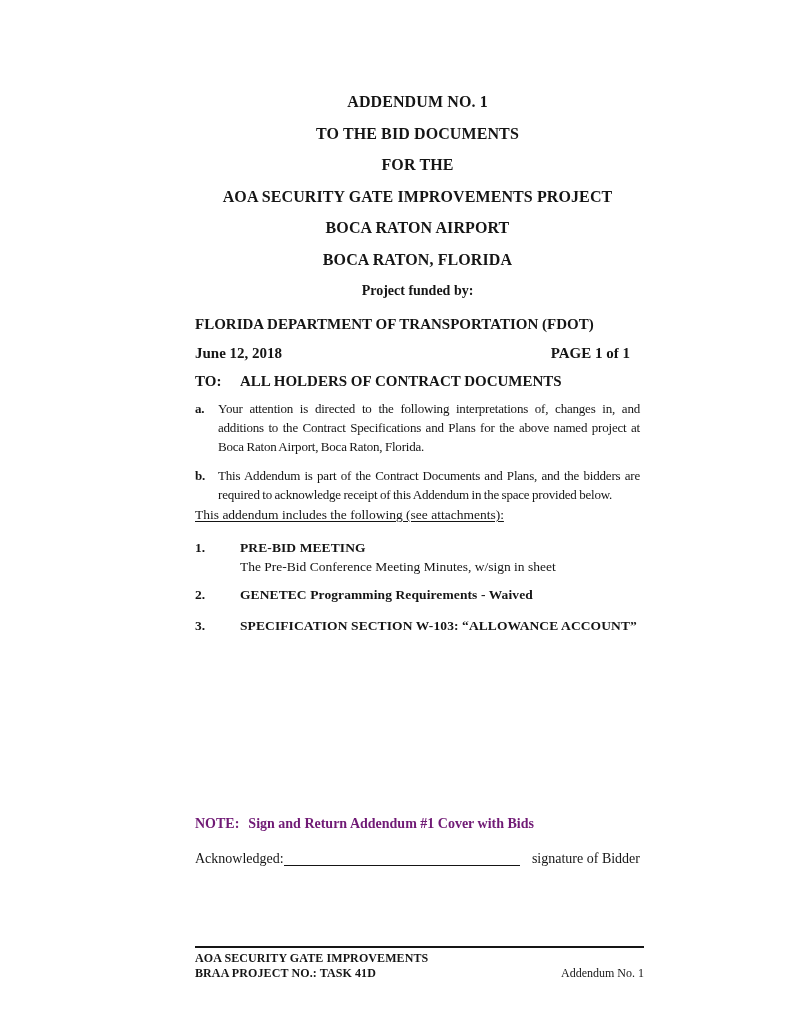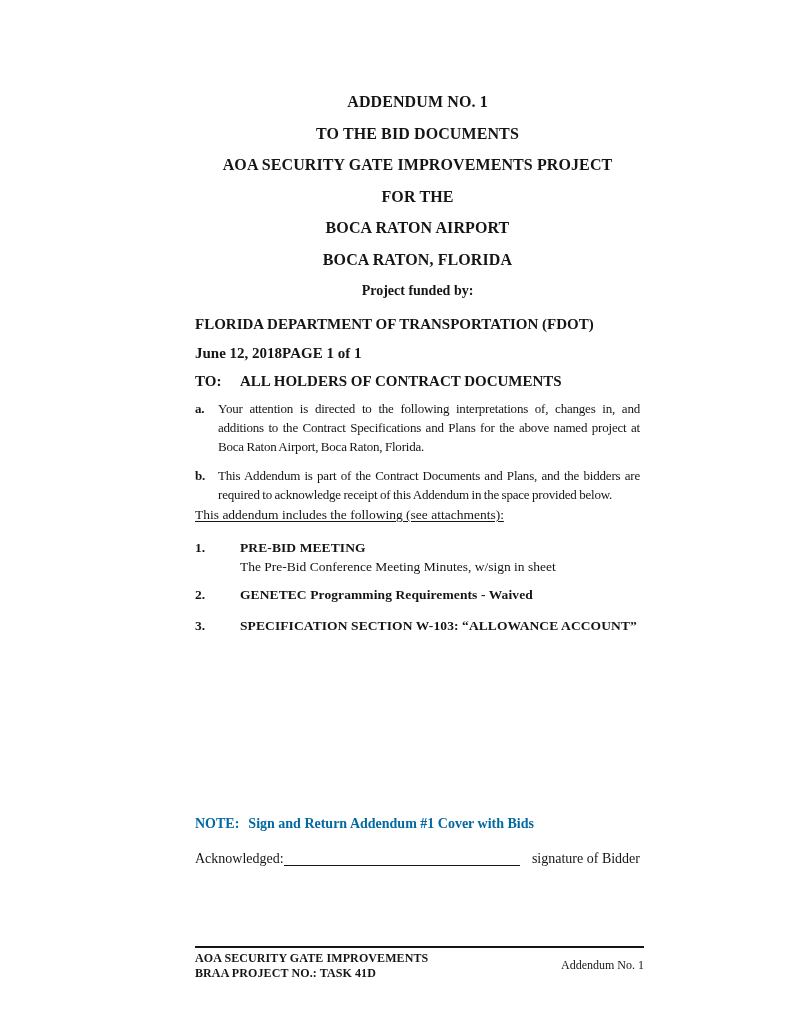--- a/index.html
+++ b/index.html
@@ -24,21 +24,21 @@
   }
   .funded-label {
     text-align: center; font-weight: bold;
     font-size: 14px; line-height: 28px; margin-top: 2px;
   }
   .funded-value {
     text-align: left; font-weight: bold;
     font-size: 15px; line-height: 30px; margin-top: 4px;
   }
   .date-row {
-    display: flex; 
+    display: flex; justify-content: space-between;
     font-weight: bold; font-size: 15px; line-height: 29px;
   }
   .date-row .page-indicator { padding-right: 10px; }
   .to-row { display: flex; font-weight: bold; font-size: 15px; line-height: 27px; }
   .to-row .to-label { width: 45px; flex: none; }
 
   .para {
     display: flex; font-size: 13px; line-height: 19px;
     letter-spacing: -0.2px; word-spacing: -0.5px;
   }
@@ -70,37 +70,37 @@
   .fill { flex: 1; border-bottom: 1.5px solid #151515; margin-bottom: 3px; }
   .fill-fixed { width: 317px; flex: none; border-bottom: 1.5px solid #151515; margin-bottom: 3px; }
   .sig-hint { flex: none; margin-left: 12px; }
   .date-label { flex: none; margin-left: 8px; }
 
   .end-line { margin-top: 4px; text-align: center; font-weight: bold; font-size: 15px; line-height: 20px; }
 
   .footer {
     position: absolute; left: 117px; right: 69px; top: 946px;
     border-top: 2px solid #151515;
-    display: flex; justify-content: space-between; align-items: center;
+    display: flex; justify-content: space-between; align-items: flex-end;
     padding-top: 3px; font-size: 12px; line-height: 14.5px;
   }
   .footer-left { font-weight: bold; letter-spacing: 0.1px; }
   .footer-right { font-weight: normal; }
 </style>
 </head>
 <body>
 
 <div class="page">
   <div class="content">
 
     <div>
       <div class="title-line">ADDENDUM NO. 1</div>
       <div class="title-line">TO THE BID DOCUMENTS</div>
+      <div class="title-line">FOR THE</div>
       <div class="title-line">AOA SECURITY GATE IMPROVEMENTS PROJECT</div>
-      <div class="title-line">FOR THE</div>
       <div class="title-line">BOCA RATON AIRPORT</div>
       <div class="title-line">BOCA RATON, FLORIDA</div>
     </div>
 
     <div class="funded-label">Project funded by:</div>
     <div class="funded-value">FLORIDA DEPARTMENT OF TRANSPORTATION (FDOT)</div>
 
     <div class="date-row">
       <span>June 12, 2018</span>
       <span class="page-indicator">PAGE 1 of 1</span>
@@ -134,21 +134,21 @@
     <div class="item item-2">
       <span class="num">2.</span>
       <div class="ititle">GENETEC Programming Requirements - Waived</div>
     </div>
 
     <div class="item item-3">
       <span class="num">3.</span>
       <div class="ititle">SPECIFICATION SECTION W-103: “ALLOWANCE ACCOUNT”</div>
     </div>
 
-    <div class="note" style="color: #0369a1;">
+    <div class="note" style="color: #701a75;">
       <span>NOTE:</span><span class="note-text">Sign and Return Addendum #1 Cover with Bids</span>
     </div>
 
     <div class="sig-row ack-row">
       <span class="sig-label">Acknowledged:</span>
       <span class="fill"></span>
       <span class="sig-hint">signature of Bidder</span>
     </div>
 
 

